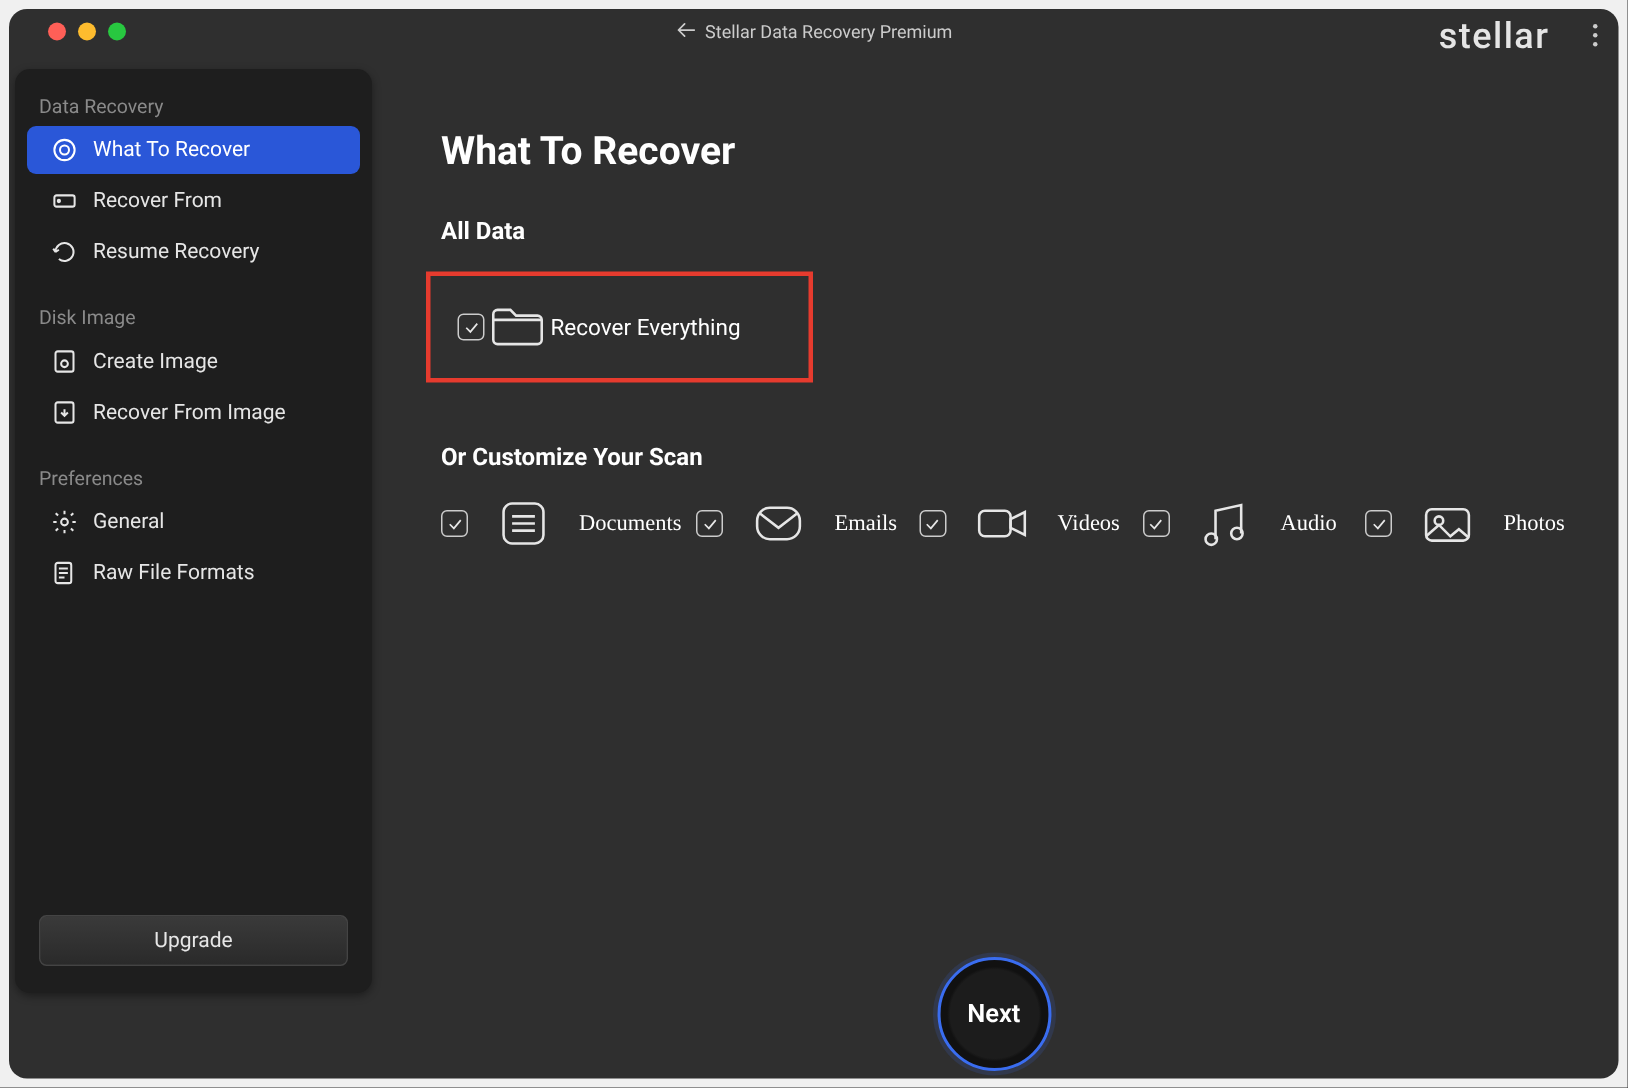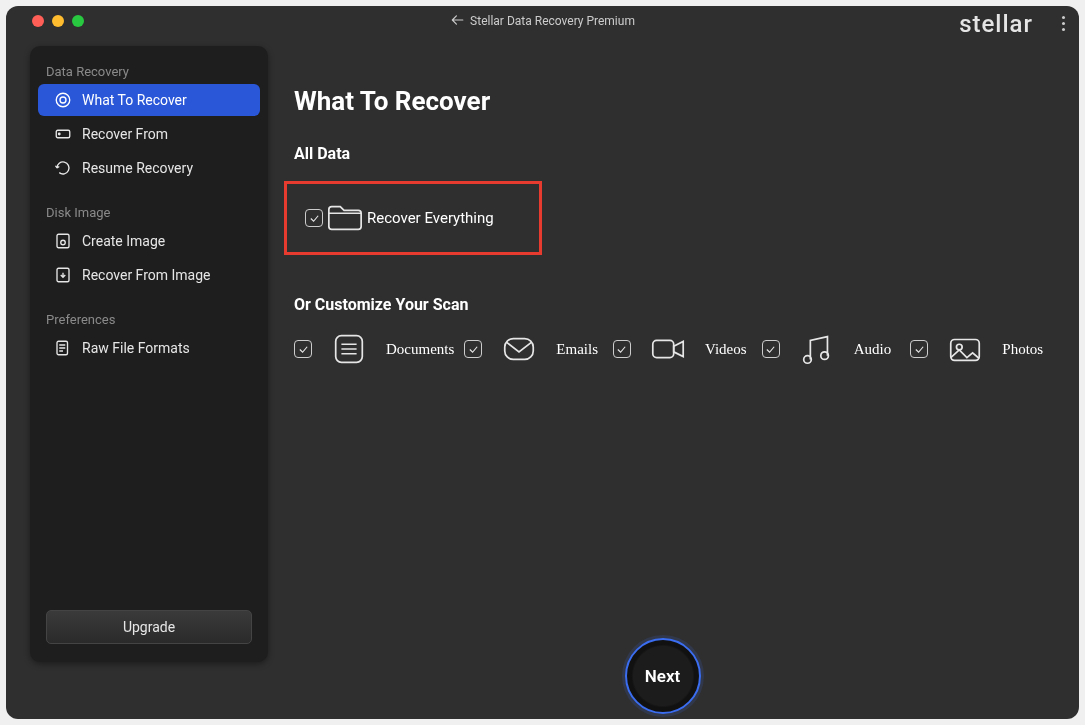--- a/index.html
+++ b/index.html
@@ -56,21 +56,21 @@
     color: #ccc;
     display: flex;
     flex-direction: column;
     gap: 3px;
     cursor: pointer;
   }
   .kebab span { width: 3px; height: 3px; background: #ccc; border-radius: 50%; }
   .sidebar {
     position: absolute;
     top: 40px;
-    left: 24px;
+    left: 4px;
     width: 238px;
     height: 616px;
     background: #1e1e1e;
     border-radius: 10px;
     padding: 12px 0 10px 0;
     display: flex;
     flex-direction: column;
     box-shadow: 0 2px 6px rgba(0,0,0,0.4);
   }
   .section-label {
@@ -242,20 +242,29 @@
             <path d="M12 9v6 M9 12l3 3 3-3"></path>
           </svg>
         </span>
       <span>Recover From Image</span>
     </div>
 
     <div class="section-label" style="margin-top:14px">Preferences</div>
     <div class="nav-item">
       <span class="icon">
           <svg viewBox="0 0 24 24">
+            <circle cx="12" cy="12" r="3"></circle>
+            <path d="M12 2v3M12 19v3M4.2 4.2l2.1 2.1M17.7 17.7l2.1 2.1M2 12h3M19 12h3M4.2 19.8l2.1-2.1M17.7 6.3l2.1-2.1"></path>
+          </svg>
+        </span>
+      <span>General</span>
+    </div>
+    <div class="nav-item">
+      <span class="icon">
+          <svg viewBox="0 0 24 24">
             <rect x="4" y="3" width="14" height="18" rx="2"></rect>
             <path d="M7 8h8M7 12h8M7 16h5"></path>
           </svg>
         </span>
       <span>Raw File Formats</span>
     </div>
 
     <div class="spacer"></div>
     <div class="upgrade-btn">Upgrade</div>
   </div>

